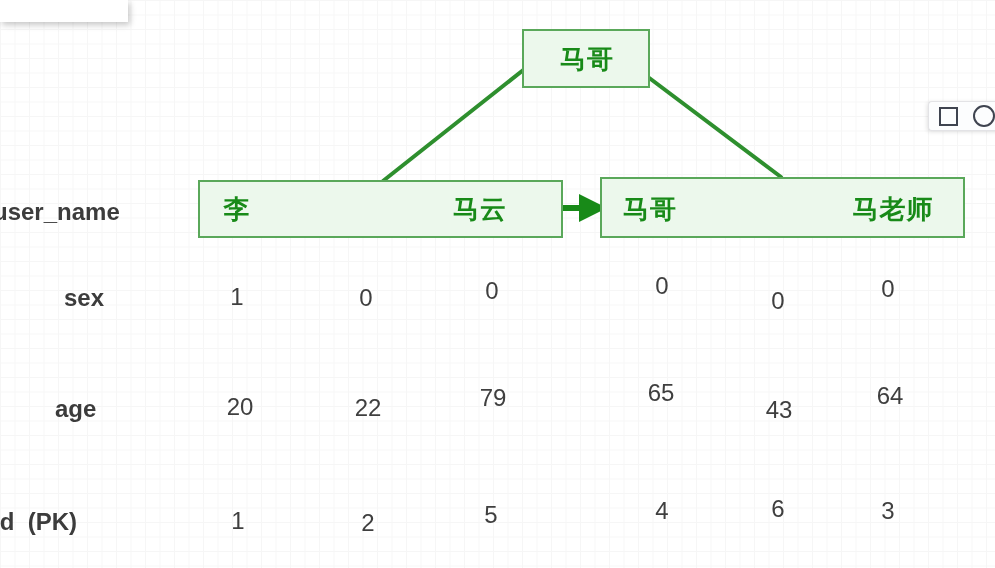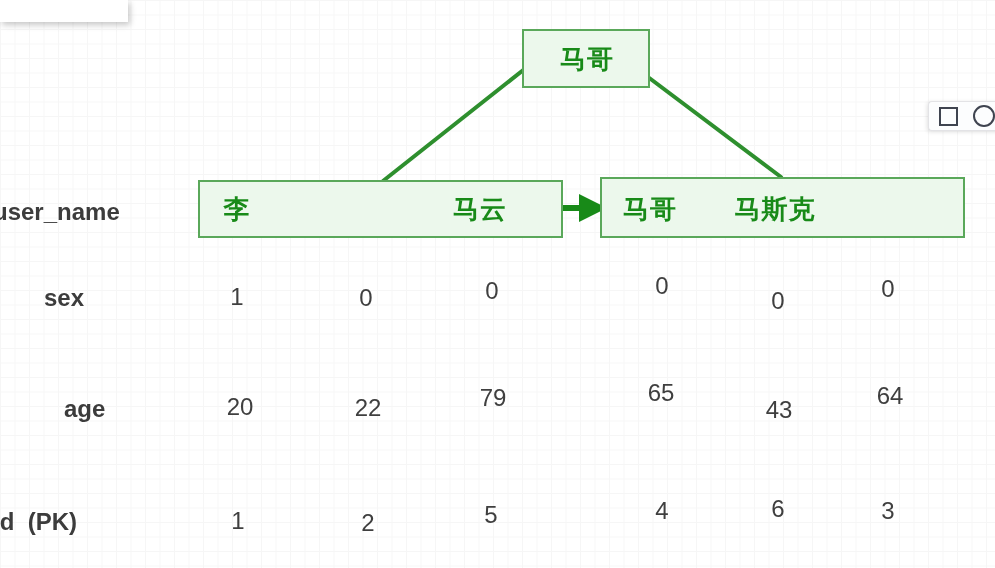--- a/index.html
+++ b/index.html
@@ -68,25 +68,25 @@
 
   <div class="shape-box" style="left:522px;top:29px;width:128px;height:59px"></div>
   <span class="shape-text" style="left:587px;top:59px">马哥</span>
 
   <div class="shape-box" style="left:198px;top:180px;width:365px;height:58px"></div>
   <span class="shape-text" style="left:237px;top:209px">李</span>
   <span class="shape-text" style="left:480px;top:209px">马云</span>
 
   <div class="shape-box" style="left:600px;top:177px;width:365px;height:61px"></div>
   <span class="shape-text" style="left:650px;top:209px">马哥</span>
-  <span class="shape-text" style="left:775px;top:209px">马斯克</span>
+  <span class="shape-text" style="left:893px;top:209px">马老师</span>
 
   <span class="row-label" style="left:-7px;top:198px">user_name</span>
-  <span class="row-label" style="left:44px;top:284px">sex</span>
-  <span class="row-label" style="left:64px;top:395px">age</span>
+  <span class="row-label" style="left:64px;top:284px">sex</span>
+  <span class="row-label" style="left:55px;top:395px">age</span>
   <span class="row-label" style="left:-7px;top:508px">id&nbsp;&nbsp;(PK)</span>
 
   <span class="cell" style="left:237px;top:297px">1</span>
   <span class="cell" style="left:366px;top:298px">0</span>
   <span class="cell" style="left:492px;top:291px">0</span>
   <span class="cell" style="left:662px;top:286px">0</span>
   <span class="cell" style="left:778px;top:301px">0</span>
   <span class="cell" style="left:888px;top:289px">0</span>
 
   <span class="cell" style="left:240px;top:407px">20</span>

